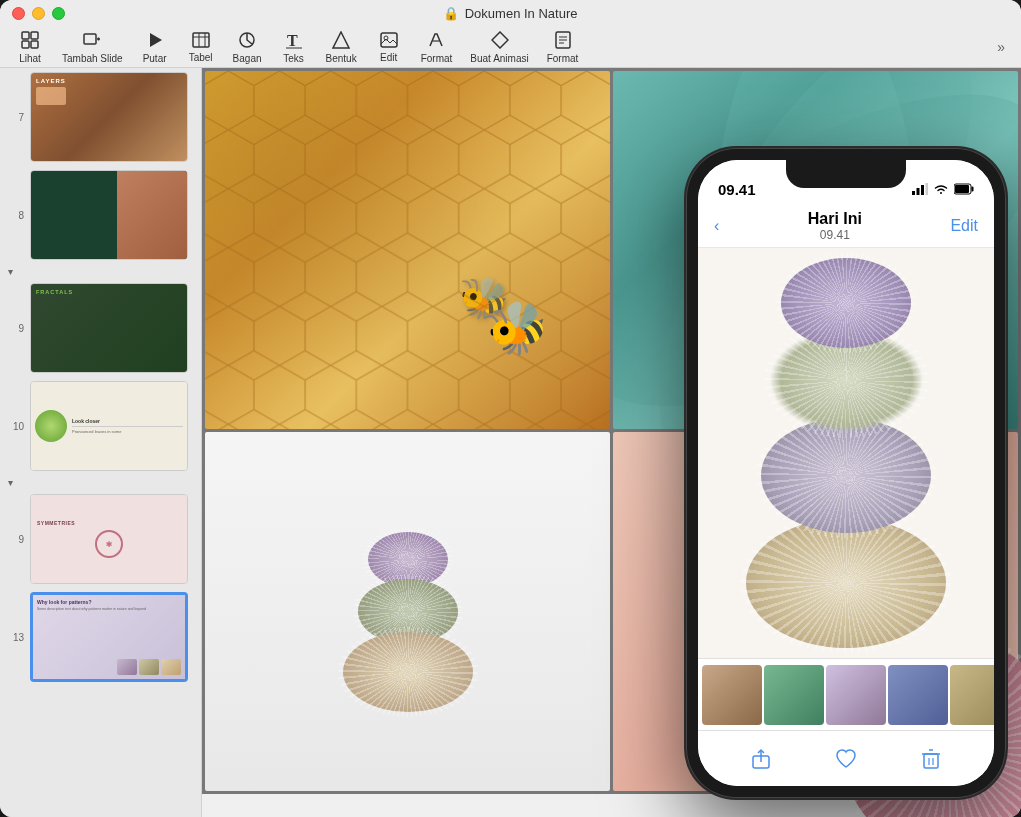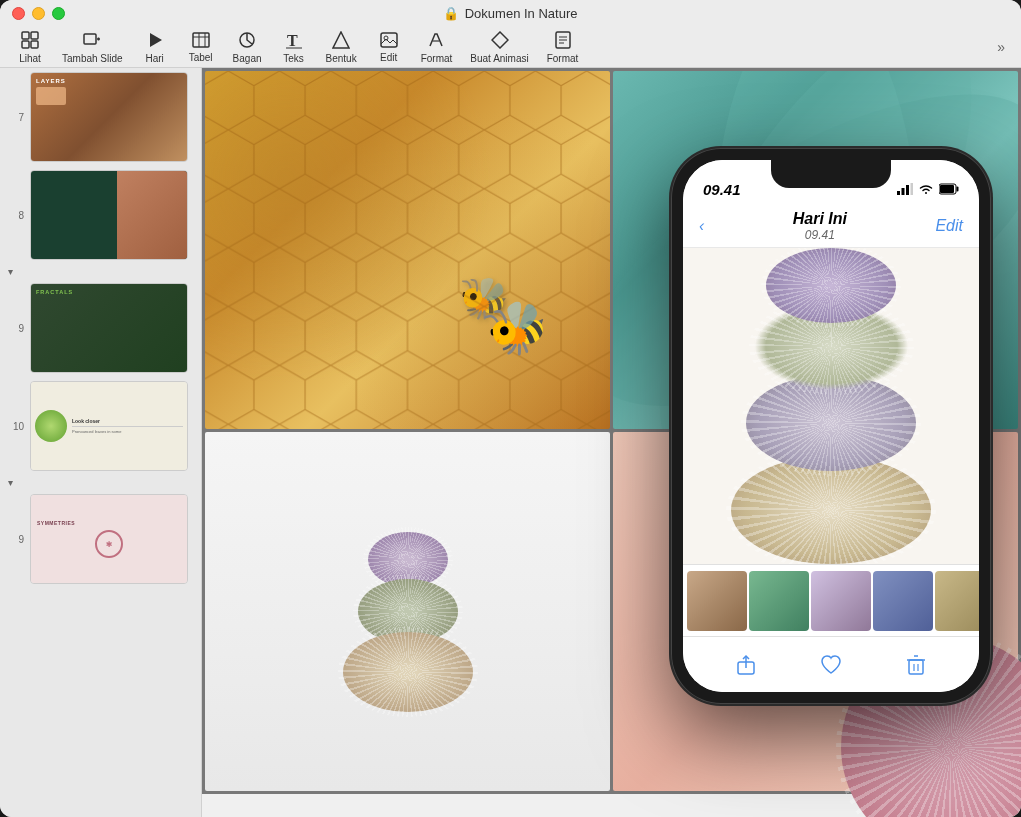--- a/index.html
+++ b/index.html
@@ -228,26 +228,25 @@
       background: linear-gradient(135deg, #f0c8b8 0%, #e8b0a0 50%, #f5d0c0 100%);
       display: flex;
       align-items: center;
       justify-content: center;
       overflow: hidden;
     }
 
     
     .iphone-overlay {
       position: absolute;
-      right: 30px;
+      right: 15px;
       top: 80px;
       width: 320px;
-      height: 556px;
+      height: 650px;
       z-index: 100;
-      font-style: italic;
     }
 
     .iphone-frame {
       width: 100%;
       height: 100%;
       background: #1a1a1a;
       border-radius: 50px;
       padding: 12px;
       box-shadow: 
         0 0 0 2px #2a2a2a,
@@ -609,21 +608,21 @@
         </span>
         <span class="toolbar-label">Tambah Slide</span>
       </div>
 
       <div class="toolbar-item">
         <span class="toolbar-icon">
           <svg width="18" height="18" viewBox="0 0 18 18" fill="none">
               <polygon points="4,2 16,9 4,16" fill="#333"></polygon>
             </svg>
         </span>
-        <span class="toolbar-label">Hari</span>
+        <span class="toolbar-label">Putar</span>
       </div>
 
       <div class="toolbar-item">
         <span class="toolbar-icon">
           <svg width="18" height="16" viewBox="0 0 18 16" fill="none">
               <rect x="1" y="1" width="16" height="14" rx="1" stroke="#333" stroke-width="1.5"></rect>
               <line x1="1" y1="5" x2="17" y2="5" stroke="#333" stroke-width="1"></line>
               <line x1="7" y1="1" x2="7" y2="15" stroke="#333" stroke-width="1"></line>
               <line x1="13" y1="1" x2="13" y2="15" stroke="#333" stroke-width="1"></line>
             </svg>
@@ -769,20 +768,34 @@
                 <div style="width:28px;height:28px;border-radius:50%;border:2px solid #c07080;position:relative;display:flex;align-items:center;justify-content:center;">
                   <span style="font-size:8px;color:#c07080;">✱</span>
                 </div>
               </div>
             </div>
           </div>
         </div>
       </div>
 
 
+      <div class="slide-item selected">
+        <span class="slide-number">13</span>
+        <div class="slide-thumb">
+          <div class="thumb-content-13">
+            <span style="font-size:5px;font-weight:bold;color:#4a3060;">Why look for patterns?</span>
+            <div style="font-size:3.5px;color:#666;line-height:1.4;margin-top:2px;">Some description text about why patterns matter in nature and beyond</div>
+            <div style="margin-top:auto;display:flex;gap:2px;align-self:flex-end;">
+              <div style="width:20px;height:16px;border-radius:2px;background:linear-gradient(135deg,#c8b8d0,#907898);"></div>
+              <div style="width:20px;height:16px;border-radius:2px;background:linear-gradient(135deg,#d0c8a0,#908860);"></div>
+              <div style="width:20px;height:16px;border-radius:2px;background:linear-gradient(135deg,#e0d0b0,#c0a070);"></div>
+            </div>
+          </div>
+        </div>
+      </div>
     </div>
 
     <div class="slide-area">
       <div class="canvas-area">
 
         <div class="canvas-cell cell-bee">
           <div class="hex-pattern"></div>
 
           <svg width="100%" height="100%" viewBox="0 0 320 280" preserveAspectRatio="xMidYMid slice" style="position:absolute;inset:0;">
             <defs>

